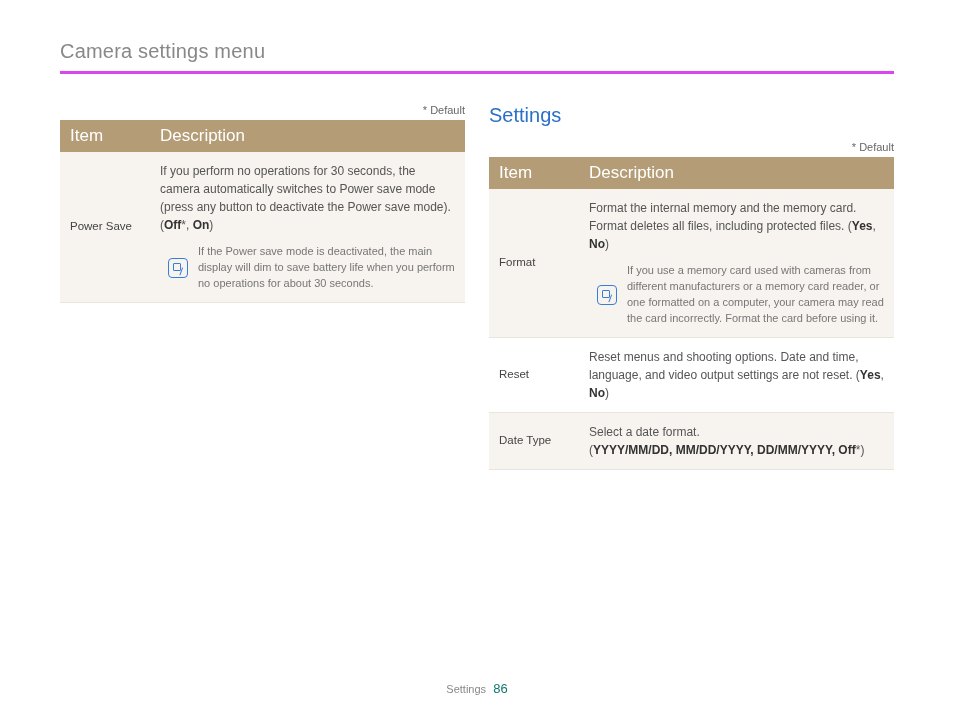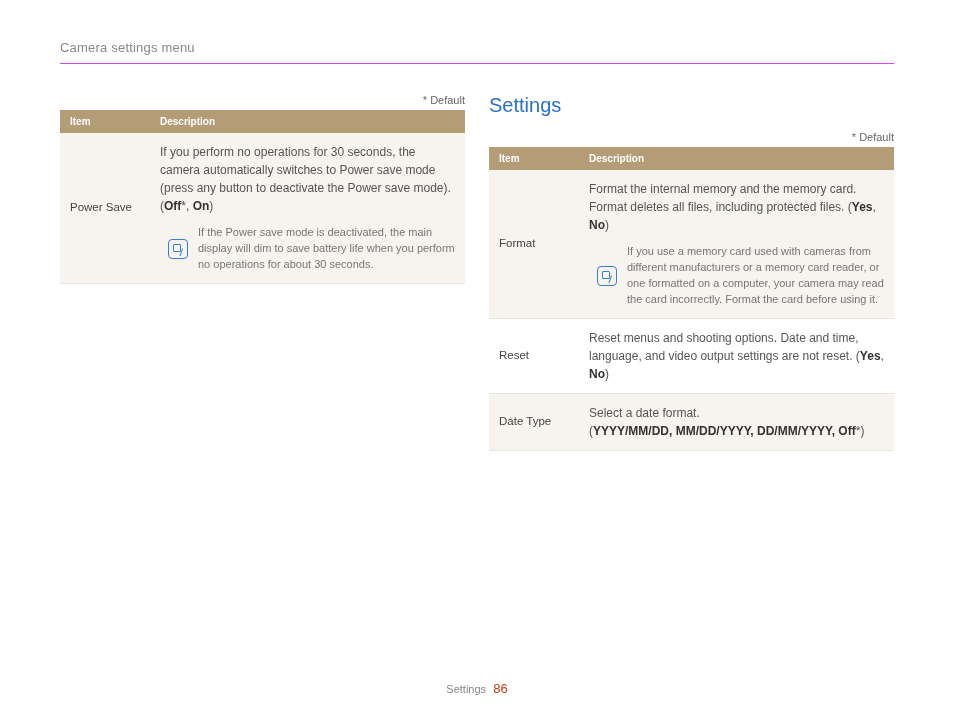--- a/index.html
+++ b/index.html
@@ -8,25 +8,25 @@
     background: #ffffff;
     width: 954px;
     height: 720px;
     position: relative;
     color: #555;
   }
   .page {
     padding: 40px 60px 0 60px;
   }
   .page-title {
-    font-size: 13px;
+    font-size: 20px;
     font-weight: 300;
     color: #888;
     padding-bottom: 8px;
-    border-bottom: 1px solid #d946ef;
+    border-bottom: 3px solid #d946ef;
     margin-bottom: 30px;
     letter-spacing: 0.2px;
   }
   .columns {
     display: flex;
     gap: 24px;
   }
   .col {
     flex: 1;
     min-width: 0;
@@ -46,22 +46,22 @@
   table.settings {
     width: 100%;
     border-collapse: collapse;
     font-size: 12px;
   }
   table.settings thead th {
     background: #b39c76;
     color: #fff;
     text-align: left;
     padding: 6px 10px;
-    font-weight: 700;
-    font-size: 10px;
+    font-weight: 400;
+    font-size: 17px;
   }
   table.settings thead th:first-child { width: 90px; }
   table.settings tbody tr { border-bottom: 1px solid #e8e4de; }
   table.settings tbody tr:nth-child(odd) { background: #f7f4ef; }
   table.settings tbody tr:nth-child(even) { background: #ffffff; }
   table.settings td {
     padding: 10px 10px;
     vertical-align: middle;
     color: #555;
     line-height: 1.5;
@@ -110,21 +110,21 @@
     transform: rotate(20deg);
   }
   .footer {
     position: absolute;
     bottom: 24px;
     left: 0; right: 0;
     text-align: center;
     font-size: 11px;
     color: #888;
   }
-  .footer .pnum { font-size: 13px; color: #c2410c; margin-left: 4px; }
+  .footer .pnum { font-size: 13px; color: #0f766e; margin-left: 4px; }
 </style>
 </head>
 <body>
 
 <div class="page">
   <div class="page-title">Camera settings menu</div>
 
   <div class="columns">
 
     <div class="col">

